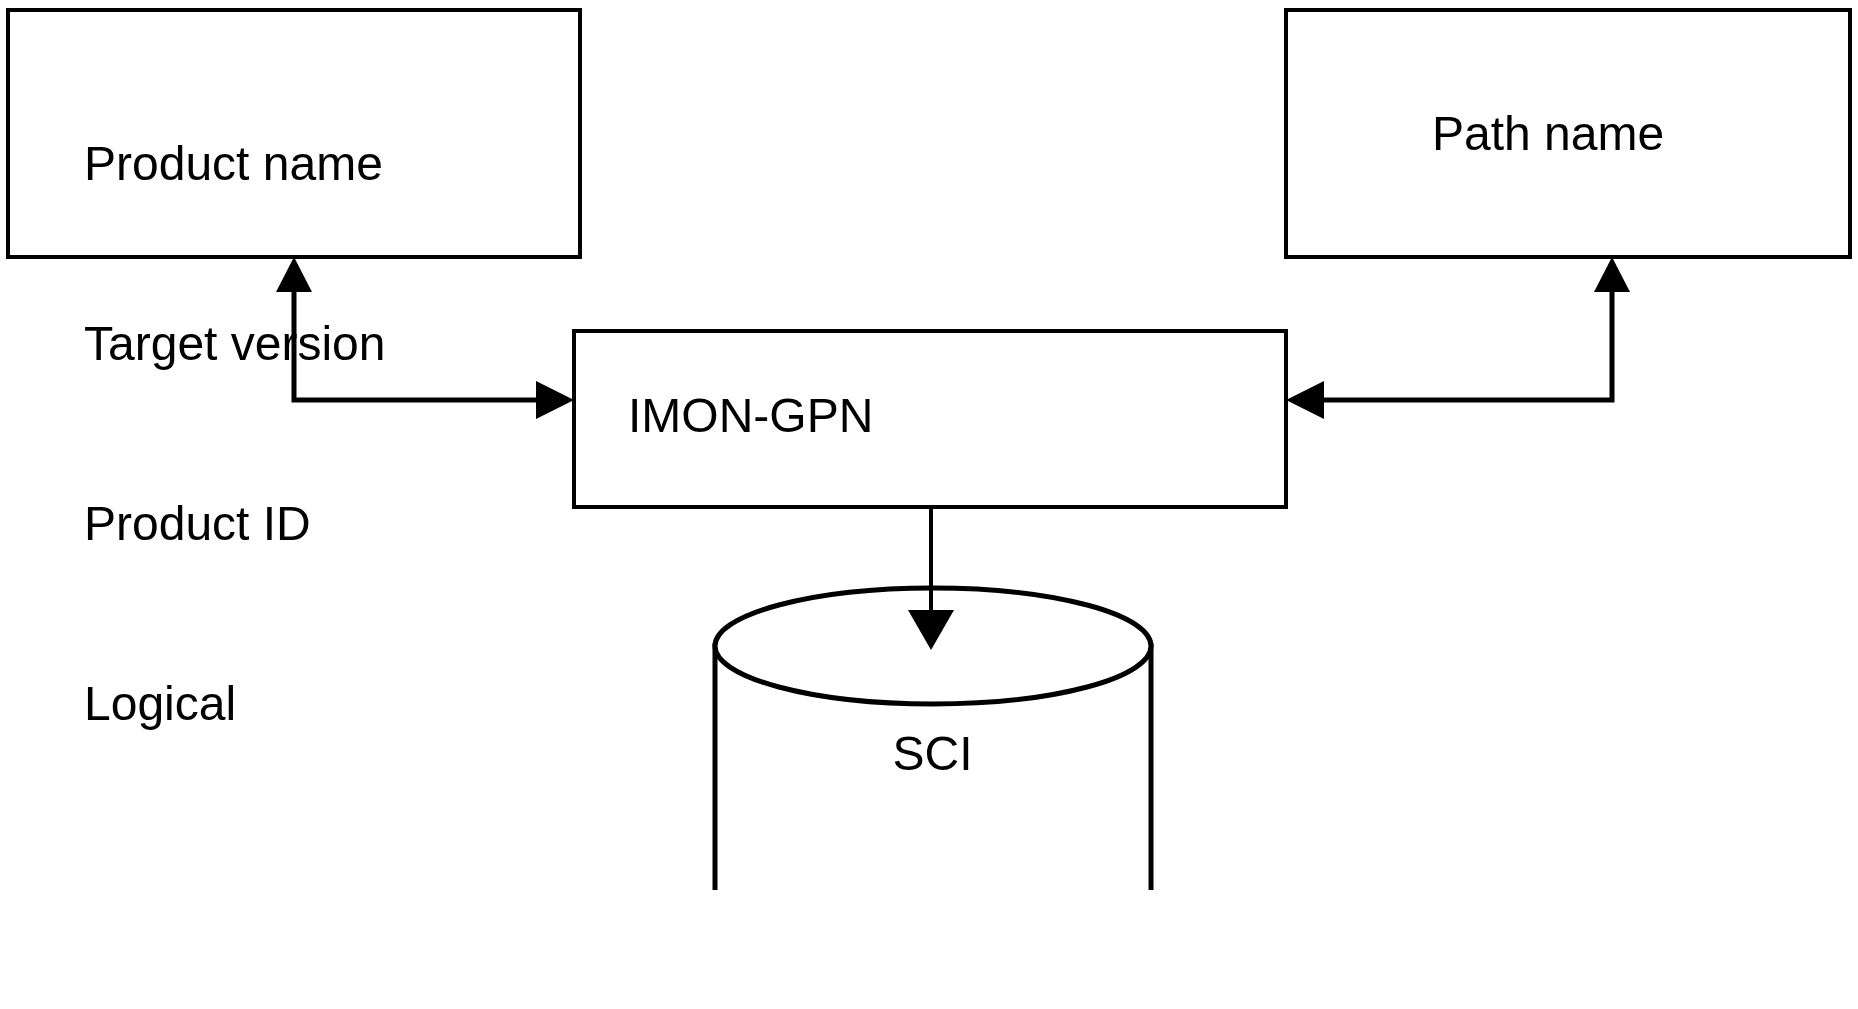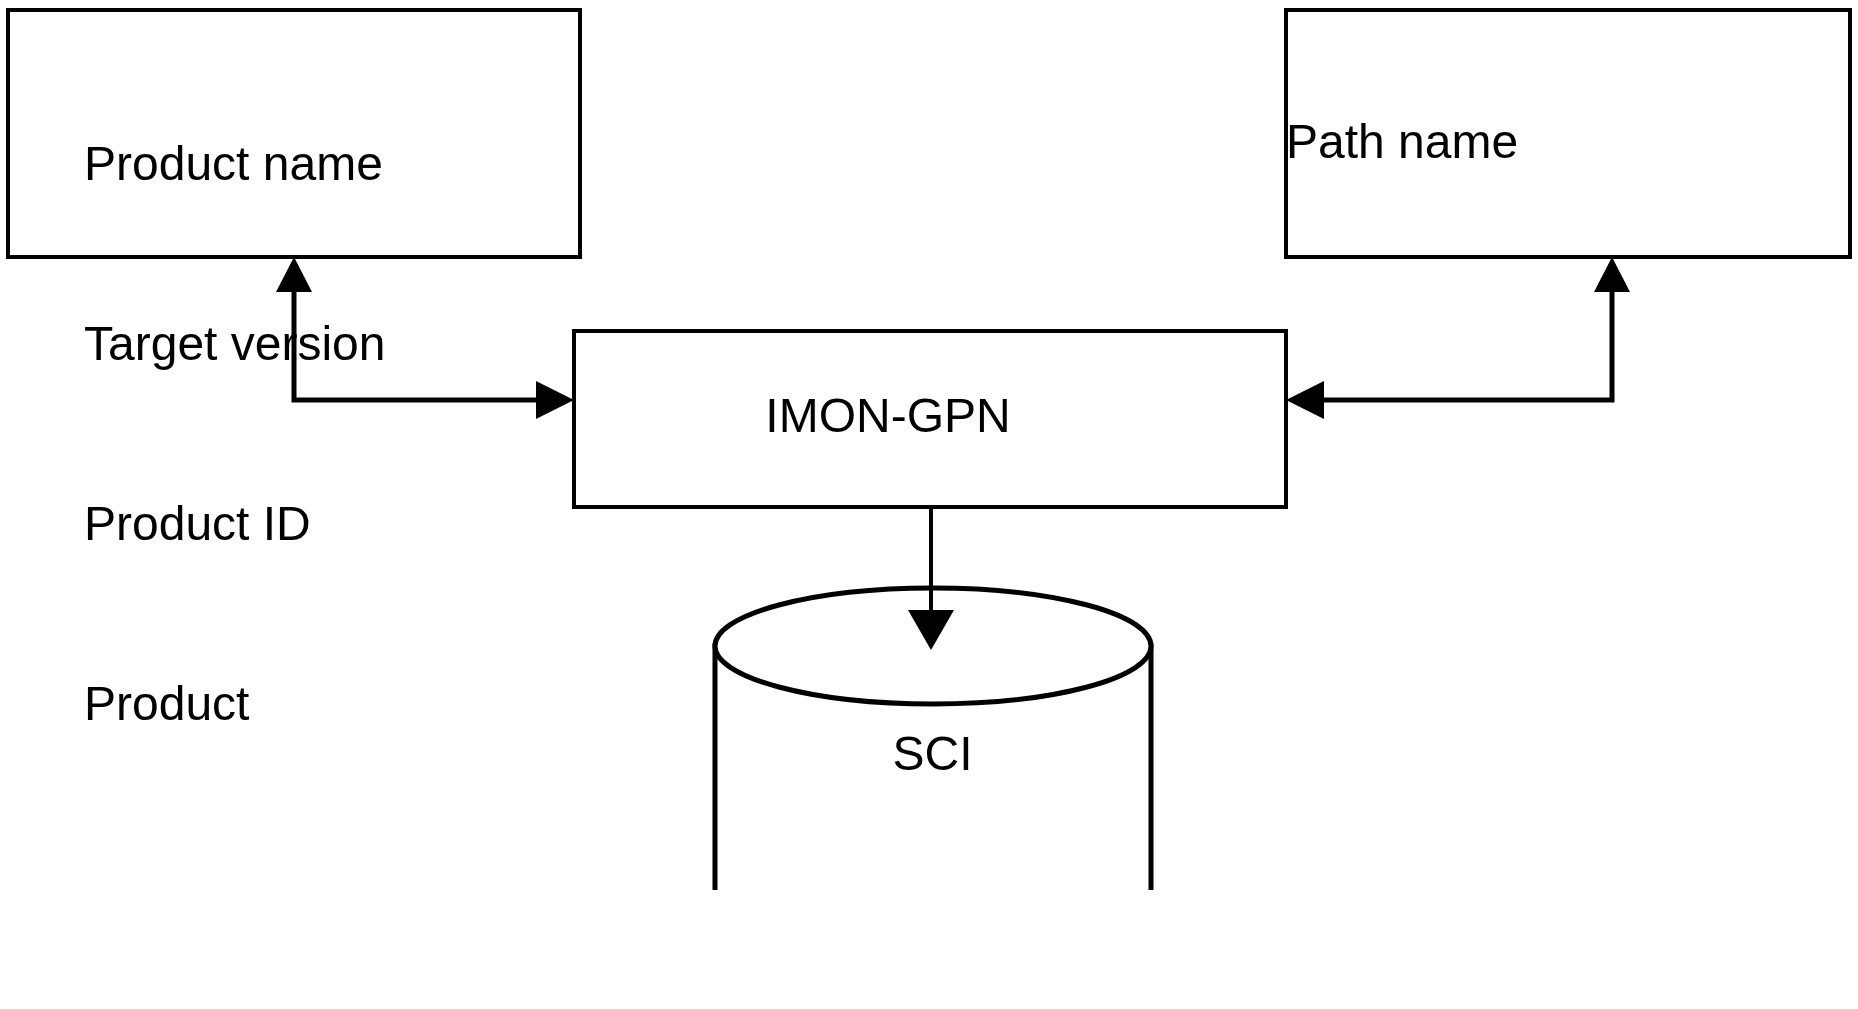--- a/index.html
+++ b/index.html
@@ -31,28 +31,28 @@
     white-space: pre;
     pointer-events: none;
   }
   #attr-list {
     left: 84px;
     top: 14px;
     text-align: left;
   }
   #path-name-label {
     left: 1286px;
-    top: 112px;
+    top: 104px;
     width: 524px;
+    text-align: center;
   }
   #imon-gpn-label {
     left: 628px;
     top: 386px;
     width: 520px;
-    text-align: center;
   }
   #sci-label {
     left: 715px;
     top: 724px;
     width: 435px;
     text-align: center;
   }
   .attr-line { display: block; }
 </style>
 </head>
@@ -92,21 +92,21 @@
     <g>
       <path d="M 931 507 L 931 637" fill="none" stroke="#000000" stroke-width="4"></path>
       <polygon points="931,650 908,610 954,610" fill="#000000"></polygon>
     </g>
   </svg>
 
   <div class="node-label" id="attr-list">
     <span class="attr-line">Product name</span>
     <span class="attr-line">Target version</span>
     <span class="attr-line">Product ID</span>
-    <span class="attr-line">Product</span>
+    <span class="attr-line">Logical</span>
   </div>
 
   <div class="node-label" id="path-name-label">Path name</div>
 
   <div class="node-label" id="imon-gpn-label">IMON-GPN</div>
 
   <div class="node-label" id="sci-label">SCI</div>
 
 </div>
 

